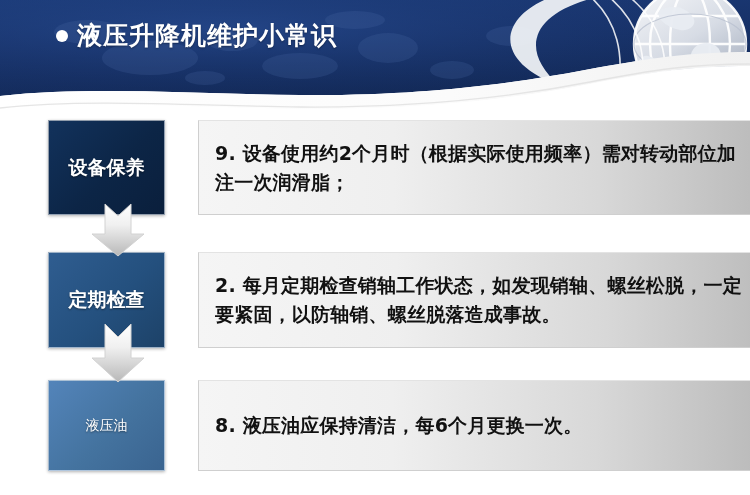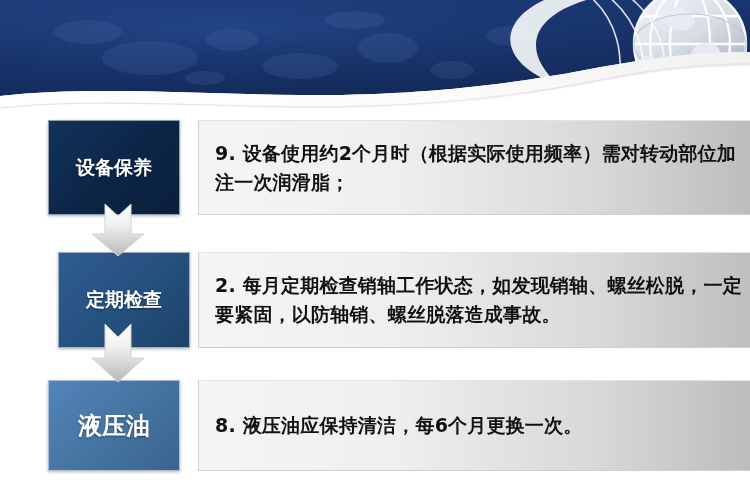--- a/index.html
+++ b/index.html
@@ -54,21 +54,21 @@
 
   
   .flow-row {
     position: absolute;
     left: 48px;
   }
   .label-box {
     position: absolute;
     left: 0;
     top: 0;
-    width: 132px;
+    width: 117px;
     box-sizing: border-box;
     border: 1px solid rgba(255,255,255,0.55);
     display: flex;
     align-items: center;
     justify-content: center;
     color: #ffffff;
     text-shadow: 0 1px 2px rgba(0,0,0,0.45);
     box-shadow: 0 1px 3px rgba(0,0,0,0.30);
   }
   .label-box.tone-dark {
@@ -76,22 +76,22 @@
     font-weight: bold;
     font-size: 19px;
   }
   .label-box.tone-mid {
     background: linear-gradient(135deg, #2f5d90 0%, #24507e 55%, #1d4268 100%);
     font-weight: bold;
     font-size: 19px;
   }
   .label-box.tone-light {
     background: linear-gradient(135deg, #5384ba 0%, #44739f 55%, #3a6490 100%);
-    font-weight: bold;
-    font-size: 24px;
+    font-weight: normal;
+    font-size: 14px;
   }
 
   .content-box {
     position: absolute;
     left: 150px;
     top: 0;
     box-sizing: border-box;
     background: linear-gradient(to right, #f5f5f5 0%, #efefef 35%, #d8d8d8 72%, #bcbcbc 100%);
     border: 1px solid #cfcfcf;
     border-top-color: #e3e3e3;
@@ -191,20 +191,23 @@
       <path d="M620,-10 C662,18 674,62 658,104"></path>
       <path d="M582,-10 C618,16 628,58 614,104"></path>
     </g>
 
     <path d="M0,96 C90,86 200,94 300,95 C415,96 505,85 585,70 C650,58 690,52 750,52 L750,66
              C690,66 652,72 590,84 C508,100 418,110 300,109 C200,108 90,100 0,110 Z" fill="url(#gradWaveWhite)"></path>
     <path d="M0,110 C90,100 200,108 300,109 C418,110 508,100 590,84 C652,72 690,66 750,66 L750,112 L0,112 Z" fill="#ffffff"></path>
     <path d="M0,108 C90,98 200,106 300,107 C418,108 508,98 590,82 C652,70 690,64 750,64" fill="none" stroke="#e2e2e2" stroke-width="1.3" opacity="0.9"></path>
   </svg>
 
+  <div id="page-title">
+    <span id="title-bullet"></span><span>液压升降机维护小常识</span>
+  </div>
 </div>
 
 <div class="flow-row" style="top:120px;">
   <div class="label-box tone-dark" style="height:95px;">
     <span>设备保养</span>
   </div>
   <div class="content-box" style="width:557px;height:95px;">
     <div class="content-text">9. 设备使用约2个月时（根据实际使用频率）需对转动部位加注一次润滑脂；</div>
   </div>
 </div>
@@ -216,21 +219,21 @@
         <stop offset="0%" stop-color="#ffffff"></stop>
         <stop offset="40%" stop-color="#f0f0f0"></stop>
         <stop offset="100%" stop-color="#b8b8b8"></stop>
       </linearGradient>
     </defs>
     <path d="M17,2 L30,14 L43,2 L43,32 L56,32 L30,54 L4,32 L17,32 Z" fill="url(#gradArrow1)" stroke="#d2d2d2" stroke-width="1"></path>
   </svg>
 </div>
 
 <div class="flow-row" style="top:252px;">
-  <div class="label-box tone-mid" style="height:96px;margin-left:10px;">
+  <div class="label-box tone-mid" style="height:96px;">
     <span>定期检查</span>
   </div>
   <div class="content-box" style="width:567px;height:96px;">
     <div class="content-text">2. 每月定期检查销轴工作状态，如发现销轴、螺丝松脱，一定要紧固，以防轴销、螺丝脱落造成事故。</div>
   </div>
 </div>
 
 <div class="flow-arrow" style="left:88px;top:322px;width:60px;height:62px;">
   <svg viewBox="0 0 60 62" width="60" height="62">
     <defs>

